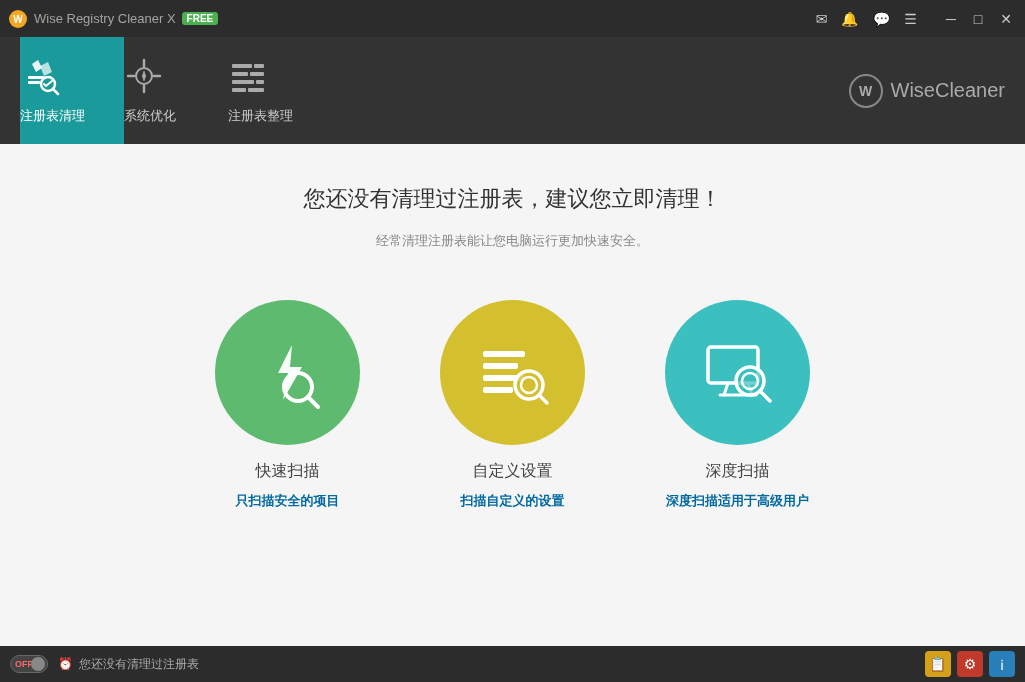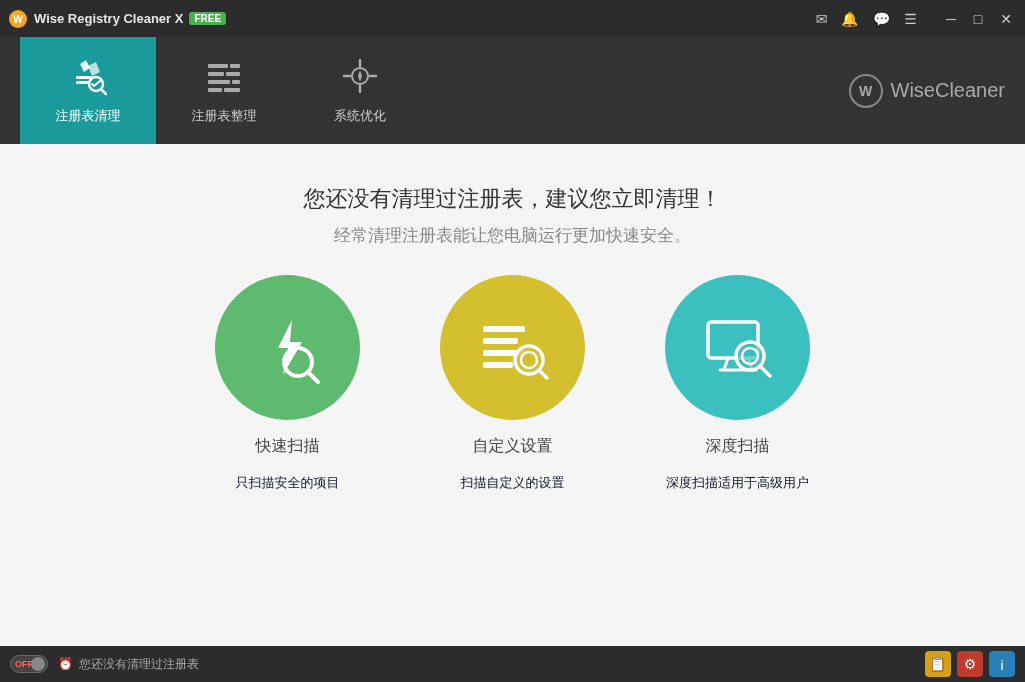--- a/index.html
+++ b/index.html
@@ -26,23 +26,23 @@
     .title-bar-left {
       display: flex;
       align-items: center;
       gap: 6px;
     }
     .app-icon {
       width: 20px;
       height: 20px;
     }
     .title-text {
-      color: #e5e5e5;
+      color: #a3a3a3;
       font-size: 13px;
-      font-weight: bold;
+      font-weight: normal;
     }
     .free-badge {
       background: #4caf50;
       color: white;
       font-size: 10px;
       font-weight: bold;
       padding: 1px 5px;
       border-radius: 3px;
     }
     .title-bar-right {
@@ -79,23 +79,23 @@
       justify-content: space-between;
     }
     .nav-tabs {
       display: flex;
       align-items: center;
       gap: 0;
     }
     .nav-tab {
       display: flex;
       flex-direction: column;
-      align-items: center;
+      align-items: flex-start;
       justify-content: center;
-      width: 136px;
+      width: 104px;
       height: 107px;
       cursor: pointer;
       color: #cccccc;
       font-size: 14px;
       gap: 6px;
       position: relative;
     }
     .nav-tab.active {
       background: #1a9a9a;
       color: white;
@@ -138,27 +138,27 @@
       height: calc(682px - 37px - 107px - 36px);
       background: #f5f5f5;
       display: flex;
       flex-direction: column;
       align-items: center;
       padding-top: 40px;
     }
     .main-title {
       font-size: 22px;
       color: #333333;
-      margin-bottom: 10px;
+      margin-bottom: 18px;
       font-weight: normal;
     }
     .main-subtitle {
-      font-size: 17px;
+      font-size: 13px;
       color: #888888;
-      margin-bottom: 28px;
+      margin-bottom: 50px;
     }
 
     
     .scan-options {
       display: flex;
       gap: 80px;
       align-items: flex-start;
     }
     .scan-option {
       display: flex;
@@ -176,25 +176,26 @@
       margin-bottom: 16px;
       position: relative;
     }
     .scan-circle.green { background: #5dba6e; }
     .scan-circle.teal { background: #3bbfbf; }
     .scan-circle.yellow { background: #d4bf2e; }
 
     .scan-option-title {
       font-size: 16px;
       color: #444444;
-      margin-bottom: 17px;
+      margin-bottom: 10px;
     }
     .scan-option-desc {
       font-size: 13px;
-      color: #0f172a;
+      color: #0369a1;
+      font-weight: bold;
     }
 
     
     .circle-icon {
       width: 75px;
       height: 75px;
     }
 
     
     .status-bar {
@@ -306,51 +307,51 @@
           <path d="M12 8 L18 4 L22 12 L16 16 Z" fill="white" opacity="0.9"></path>
           <path d="M20 10 L28 6 L32 16 L24 20 Z" fill="white" opacity="0.7"></path>
           <rect x="8" y="20" width="16" height="3" rx="1" fill="white"></rect>
           <rect x="8" y="25" width="12" height="3" rx="1" fill="white"></rect>
           <circle cx="28" cy="28" r="7" stroke="white" stroke-width="2.5" fill="none"></circle>
           <path d="M33 33 L38 38" stroke="white" stroke-width="2.5" stroke-linecap="round"></path>
           <path d="M24 28 L26 30 L32 25" stroke="white" stroke-width="2" stroke-linecap="round" fill="none"></path>
         </svg>
       </span>
       <span class="nav-tab-label">注册表清理</span>
+    </div>
+
+    <div class="nav-tab">
+      <span class="nav-tab-icon">
+        <svg width="40" height="40" viewBox="0 0 40 40" fill="none">
+          <circle cx="20" cy="20" r="8" stroke="#aaa" stroke-width="2" fill="none"></circle>
+          <path d="M20 4 L20 10" stroke="#aaa" stroke-width="2.5" stroke-linecap="round"></path>
+          <path d="M20 30 L20 36" stroke="#aaa" stroke-width="2.5" stroke-linecap="round"></path>
+          <path d="M4 20 L10 20" stroke="#aaa" stroke-width="2.5" stroke-linecap="round"></path>
+          <path d="M30 20 L36 20" stroke="#aaa" stroke-width="2.5" stroke-linecap="round"></path>
+          <path d="M20 14 L22 20 L20 26 L18 20 Z" fill="#aaa"></path>
+        </svg>
+      </span>
+      <span class="nav-tab-label">系统优化</span>
     </div>
 
     <div class="nav-tab">
       <span class="nav-tab-icon">
         <svg width="40" height="40" viewBox="0 0 40 40" fill="none">
           <rect x="4" y="8" width="20" height="4" rx="1" fill="#aaa"></rect>
           <rect x="4" y="16" width="16" height="4" rx="1" fill="#aaa"></rect>
           <rect x="4" y="24" width="22" height="4" rx="1" fill="#aaa"></rect>
           <rect x="4" y="32" width="14" height="4" rx="1" fill="#aaa"></rect>
           <rect x="26" y="8" width="10" height="4" rx="1" fill="#aaa"></rect>
           <rect x="22" y="16" width="14" height="4" rx="1" fill="#aaa"></rect>
           <rect x="28" y="24" width="8" height="4" rx="1" fill="#aaa"></rect>
           <rect x="20" y="32" width="16" height="4" rx="1" fill="#aaa"></rect>
         </svg>
       </span>
       <span class="nav-tab-label">注册表整理</span>
     </div>
-
-    <div class="nav-tab">
-      <span class="nav-tab-icon">
-        <svg width="40" height="40" viewBox="0 0 40 40" fill="none">
-          <circle cx="20" cy="20" r="8" stroke="#aaa" stroke-width="2" fill="none"></circle>
-          <path d="M20 4 L20 10" stroke="#aaa" stroke-width="2.5" stroke-linecap="round"></path>
-          <path d="M20 30 L20 36" stroke="#aaa" stroke-width="2.5" stroke-linecap="round"></path>
-          <path d="M4 20 L10 20" stroke="#aaa" stroke-width="2.5" stroke-linecap="round"></path>
-          <path d="M30 20 L36 20" stroke="#aaa" stroke-width="2.5" stroke-linecap="round"></path>
-          <path d="M20 14 L22 20 L20 26 L18 20 Z" fill="#aaa"></path>
-        </svg>
-      </span>
-      <span class="nav-tab-label">系统优化</span>
-    </div>
   </div>
 
   <div class="wisecleaner-logo">
     <div class="logo-circle">W</div>
     <span class="logo-text">WiseCleaner</span>
   </div>
 </div>
 
 <div class="main-content">
   <h2 class="main-title">您还没有清理过注册表，建议您立即清理！</h2>

